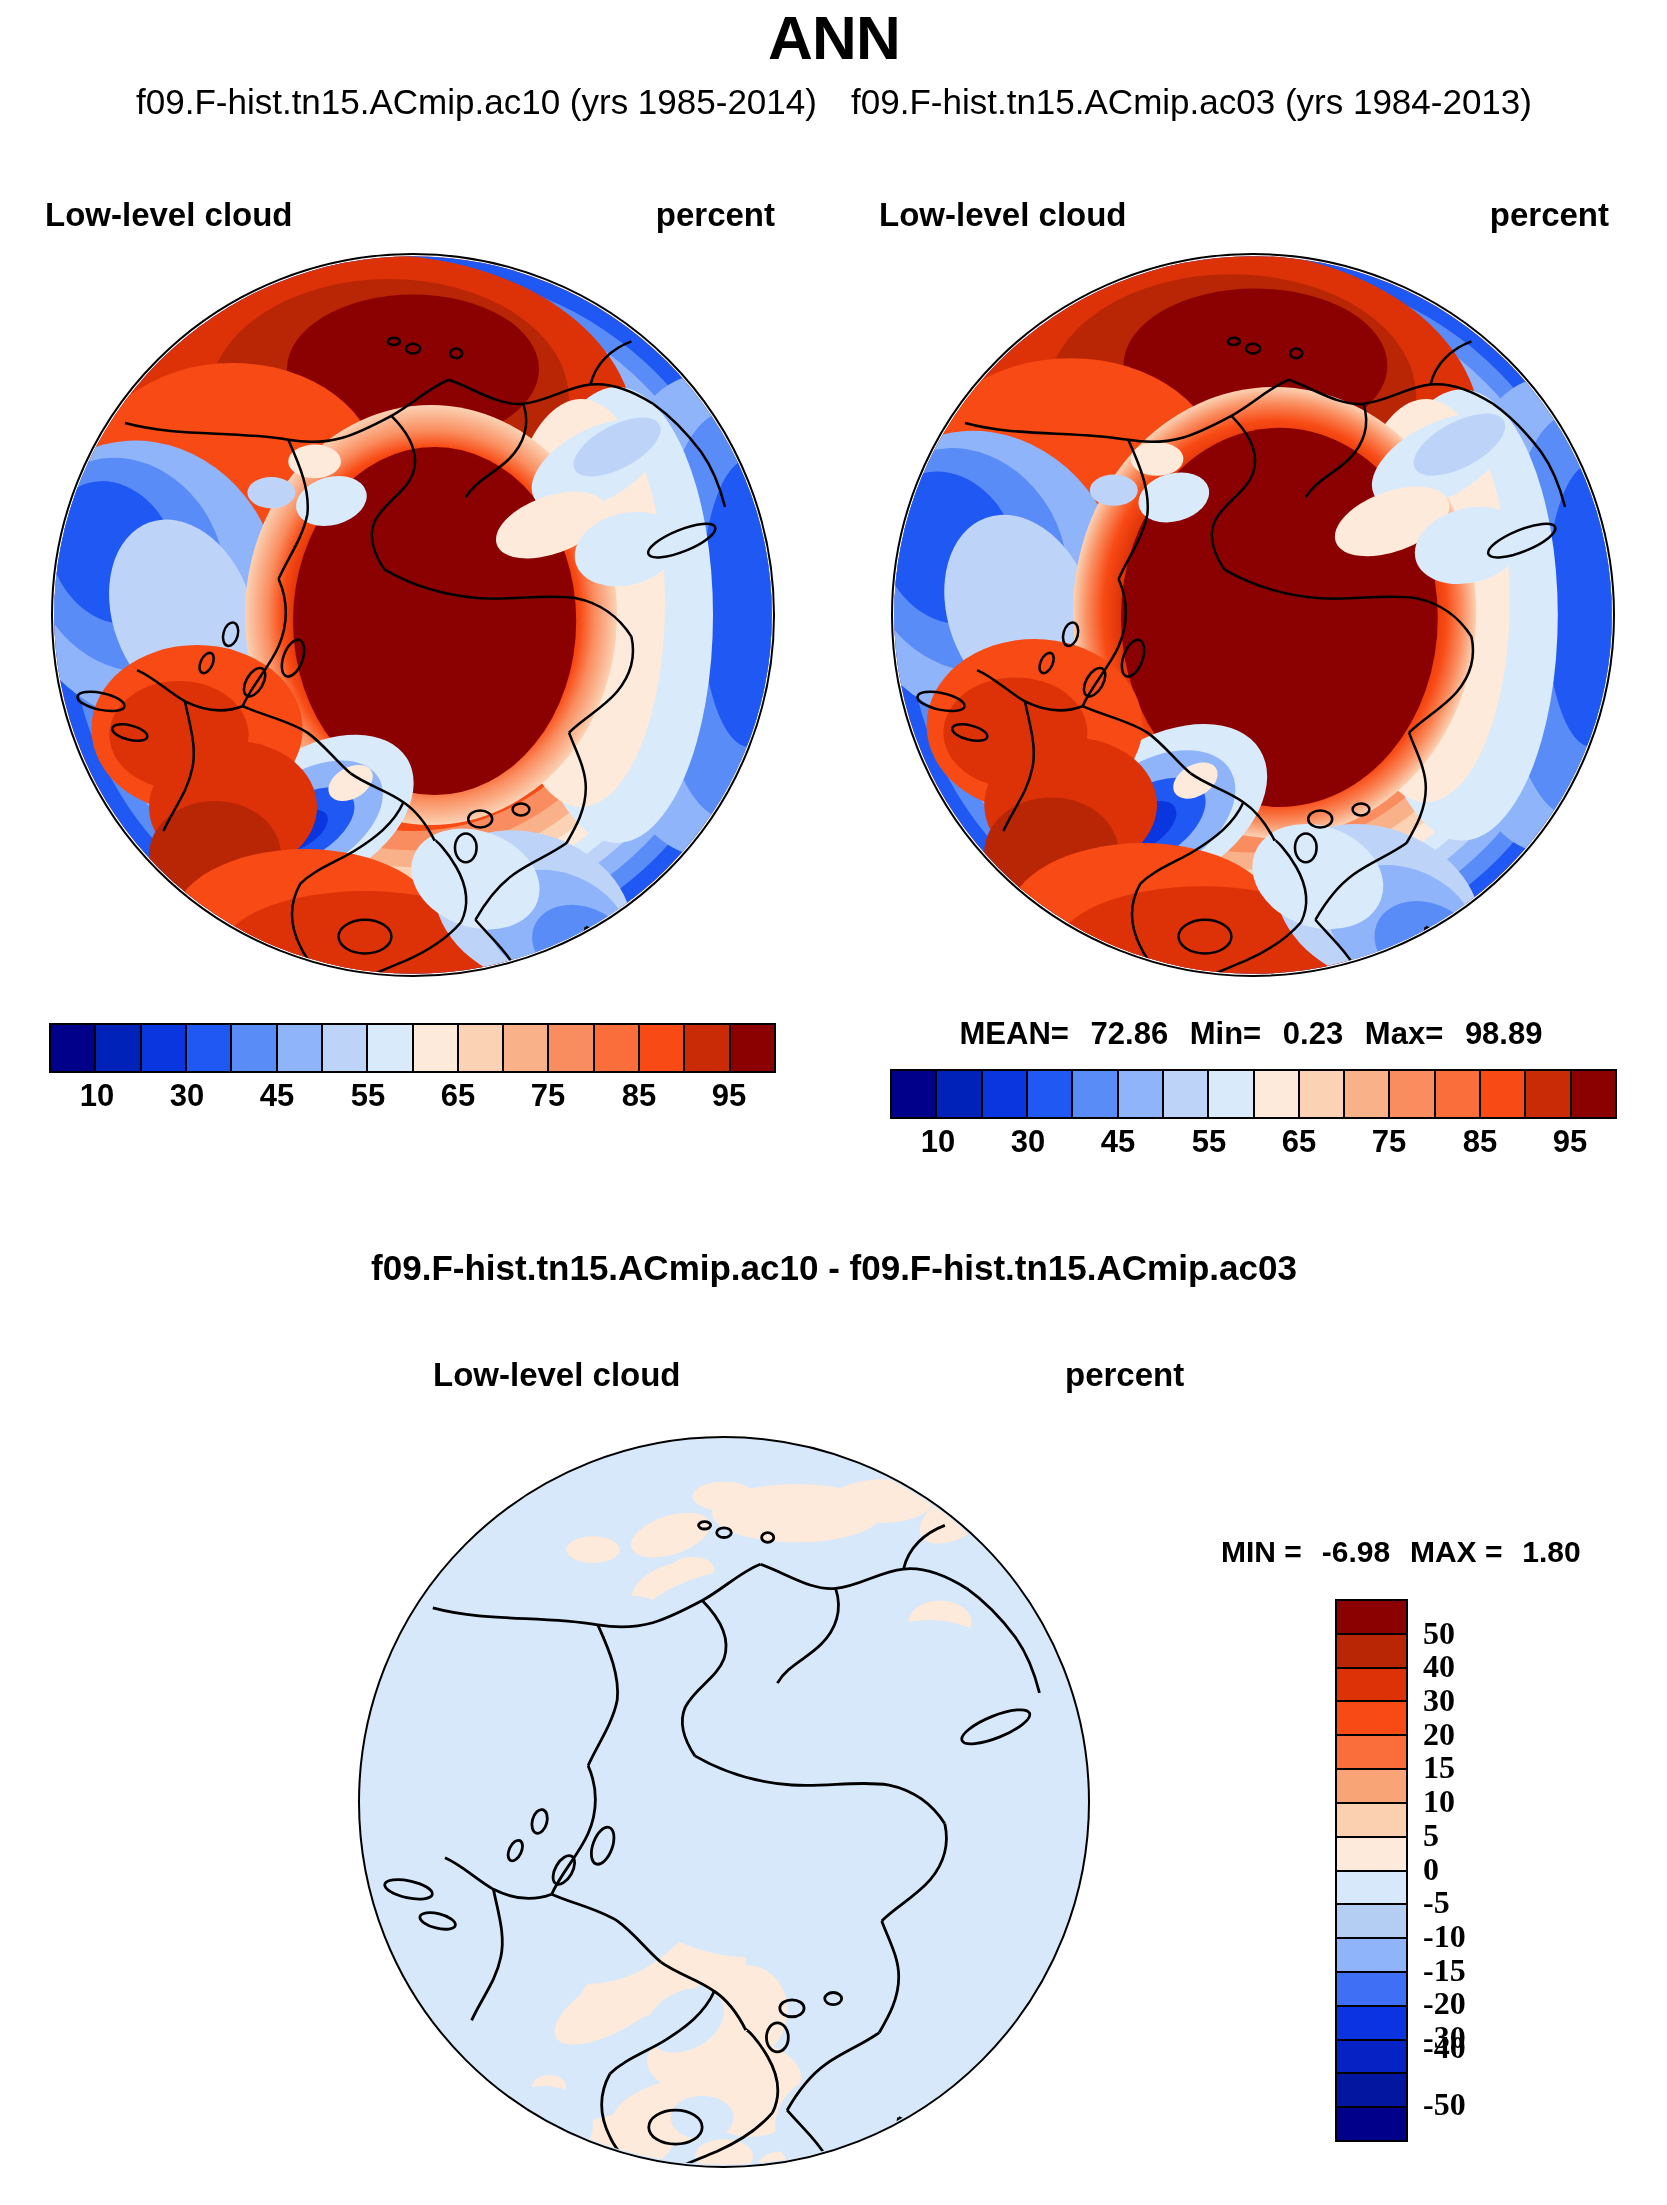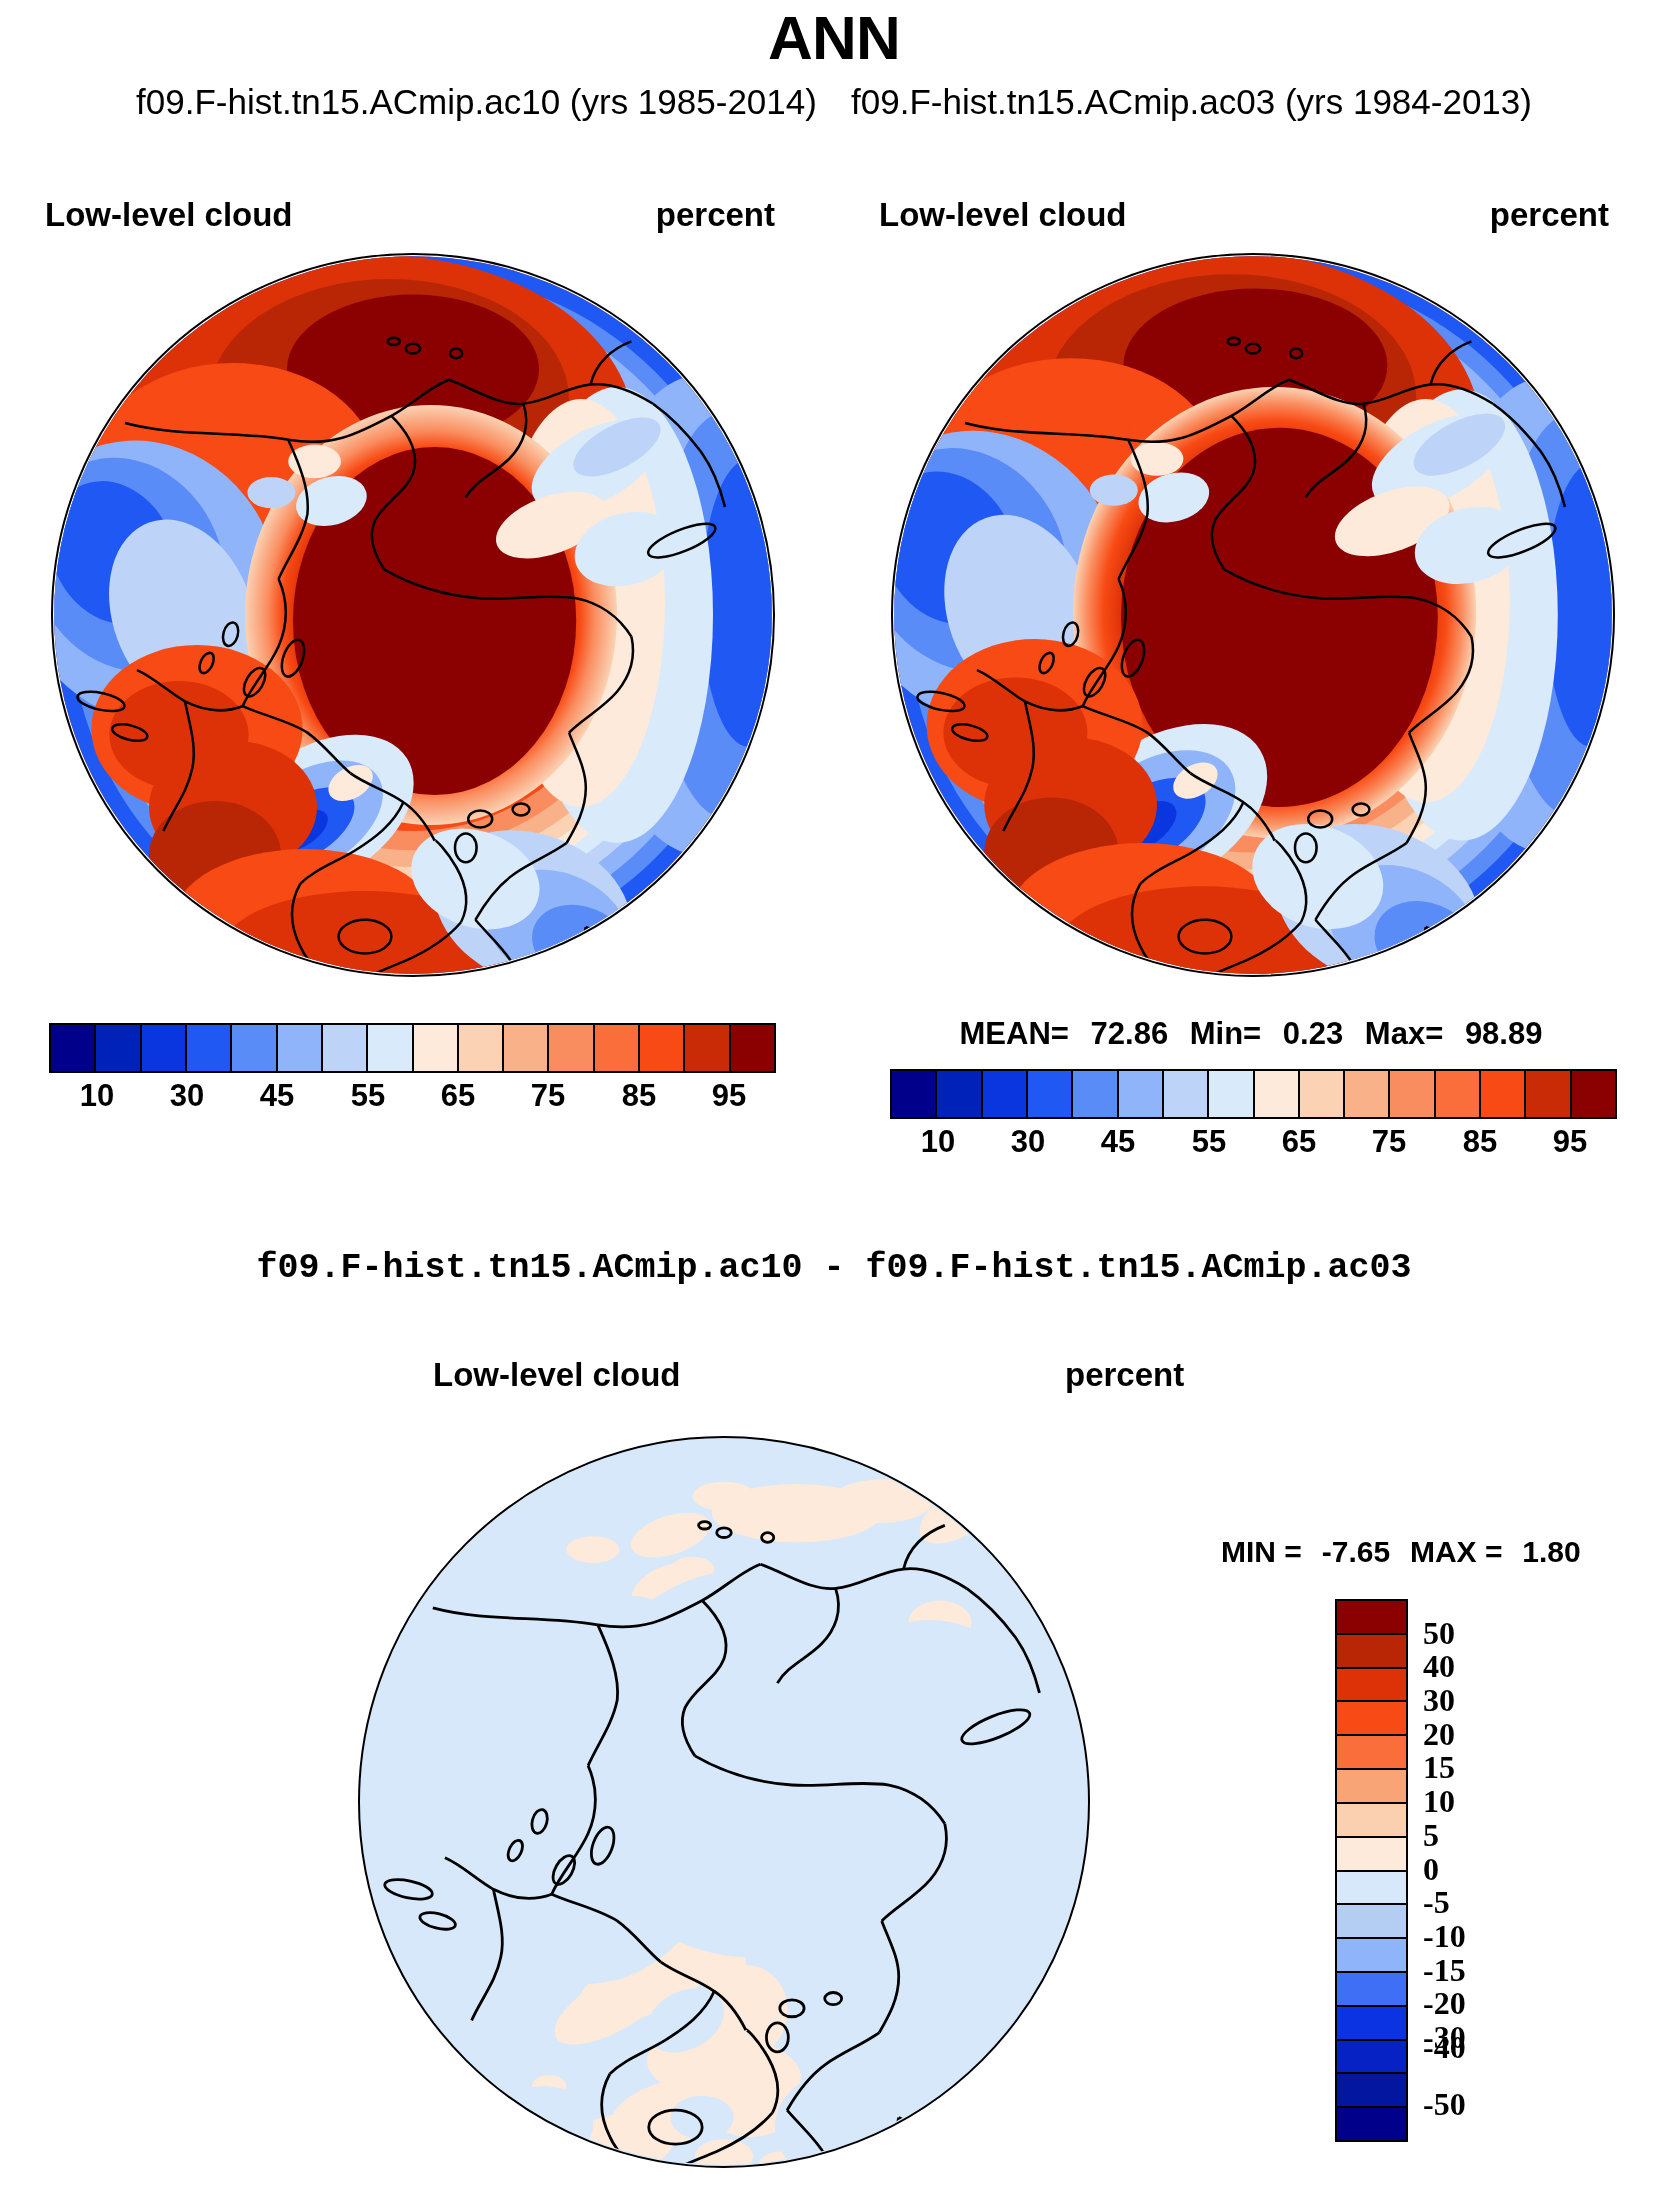--- a/index.html
+++ b/index.html
@@ -88,21 +88,21 @@
   .htick {
     position: absolute; top: 0;
     font-size: 31px; font-weight: bold;
     transform: translateX(-50%);
   }
 
   
   #diff-title {
     position: absolute; top: 1248px; left: 0; width: 1668px;
     text-align: center;
-    font-size: 35px; font-weight: bold; font-family: Liberation Mono, monospace;
+    font-size: 35px; font-weight: bold;
   }
   #diff-head {
     position: absolute; top: 1356px; left: 0; width: 1668px;
     height: 49px;
   }
   #diff-var  { position: absolute; left: 433px;  top: 0; font-size: 33px; font-weight: bold; }
   #diff-unit { position: absolute; left: 1065px; top: 0; font-size: 33px; font-weight: bold; }
 
   #diff-minmax {
     position: absolute; top: 1495px; left: 1221px;
@@ -479,21 +479,21 @@
 
 <div id="diff-title">f09.F-hist.tn15.ACmip.ac10 - f09.F-hist.tn15.ACmip.ac03</div>
 
 <div id="diff-head">
   <div id="diff-var">Low-level cloud</div>
   <div id="diff-unit">percent</div>
 </div>
 
 <div id="diff-minmax">
   <span>MIN =</span><span class="sp"></span>
-  <span>-7.65</span><span class="sp"></span>
+  <span>-6.98</span><span class="sp"></span>
   <span>MAX =</span><span class="sp"></span>
   <span>1.80</span>
 </div>
 
 <div id="diff-map-wrap">
   <div class="globe" id="globe-diff">
     <svg viewBox="0 0 600 600" preserveAspectRatio="none">
       <defs>
         <clipPath id="cl-d">
             <circle cx="300" cy="300" r="299"></circle>

